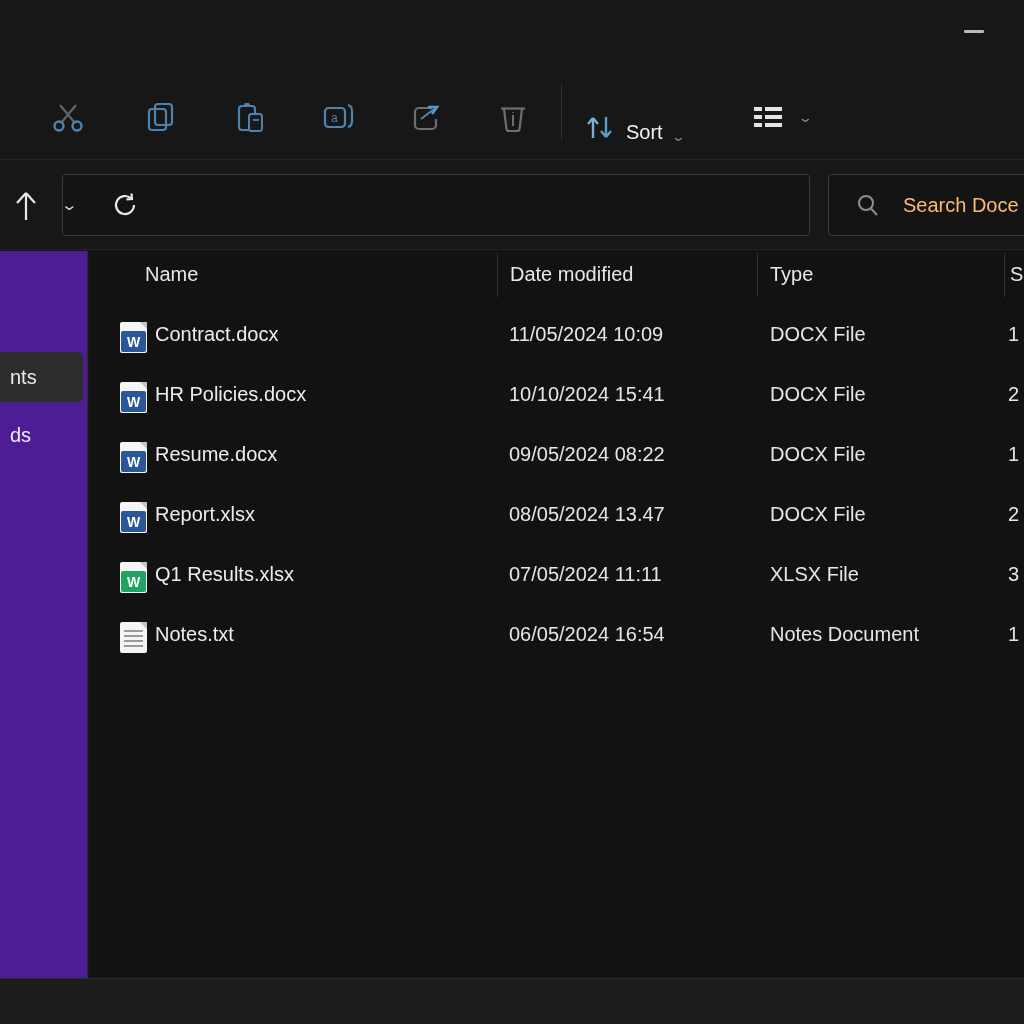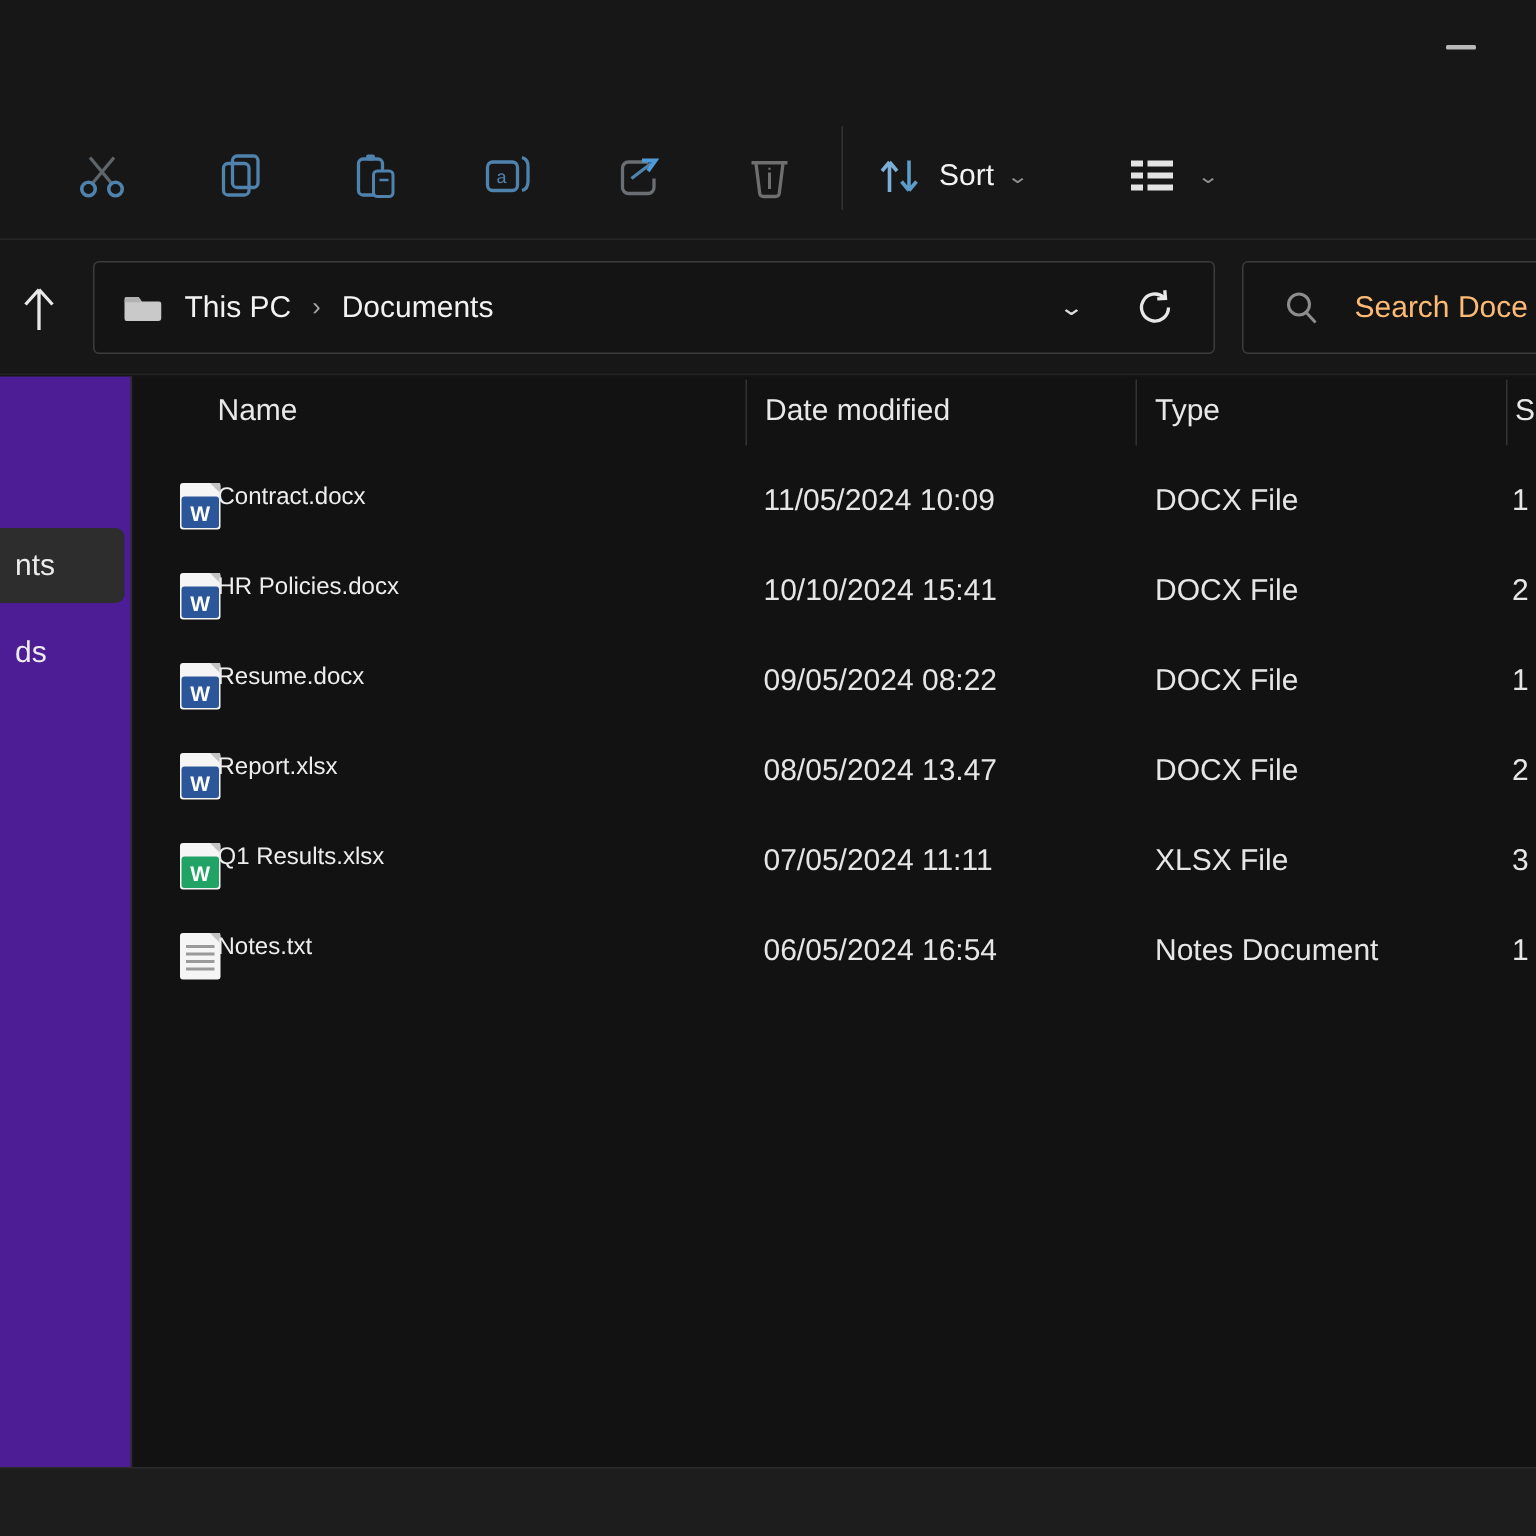--- a/index.html
+++ b/index.html
@@ -9,21 +9,21 @@
 
   
   .titlebar { position:absolute; left:0; top:0; width:1024px; height:74px; }
   .min-btn { position:absolute; left:955px; top:18px; width:38px; height:26px; display:flex; align-items:center; justify-content:center; cursor:default; }
   .min-bar { width:20px; height:3px; background:#b9b9b9; border-radius:1px; }
 
   
   .toolbar { position:absolute; left:0; top:74px; width:1024px; height:86px; border-bottom:1px solid #262626; }
   .tool-btn { position:absolute; top:16px; width:52px; height:54px; display:flex; align-items:center; justify-content:center; border-radius:5px; }
   .tb-sep { position:absolute; left:561px; top:10px; width:1px; height:56px; background:#333; }
-  .sort-group { position:absolute; left:582px; top:16px; height:54px; display:flex; align-items:center; gap:10px; }
+  .sort-group { position:absolute; left:582px; top:16px; height:54px; display:flex; align-items:flex-end; gap:10px; }
   .sort-label { font-size:20px; color:#f2f2f2; }
   .chev { color:#8f8f8f; font-size:13px; transform:scaleX(1.4); display:inline-block; }
   .view-group { position:absolute; left:748px; top:16px; height:54px; display:flex; align-items:center; gap:12px; }
 
   
   .navrow { position:absolute; left:0; top:161px; width:1024px; height:89px; border-bottom:1px solid #222; }
   .up-btn { position:absolute; left:6px; top:22px; width:40px; height:46px; display:flex; align-items:center; justify-content:center; }
   .addr-box { position:absolute; left:62px; top:13px; width:748px; height:62px; background:#141414; border:1px solid #3c3c3c; border-radius:4px; display:flex; align-items:center; }
   .addr-left { display:flex; align-items:center; gap:14px; padding-left:18px; flex:1; }
   .crumb { font-size:20px; color:#f2f2f2; }
@@ -39,21 +39,21 @@
   .side-item.sel { background:#2d2d2d; }
   .main { position:absolute; left:89px; top:0; width:935px; height:727px; background:#121212; }
 
   .cols { position:absolute; left:0; top:0; width:935px; height:52px; }
   .col-h { position:absolute; top:12px; font-size:20px; color:#e8e8e8; }
   .col-sep { position:absolute; top:2px; width:1px; height:44px; background:#333; }
 
   .rows { position:absolute; left:0; top:56px; width:935px; }
   .frow { position:relative; width:935px; height:60px; }
   .ficon { position:absolute; left:31px; top:15px; width:27px; height:31px; }
-  .fname { position:absolute; left:56px; top:16px; font-size:16px; color:#ededed; white-space:nowrap; }
+  .fname { position:absolute; left:66px; top:16px; font-size:20px; color:#ededed; white-space:nowrap; }
   .fdate { position:absolute; left:420px; top:16px; font-size:20px; color:#e6e6e6; white-space:nowrap; }
   .ftype { position:absolute; left:681px; top:16px; font-size:20px; color:#e6e6e6; white-space:nowrap; }
   .fsize { position:absolute; left:919px; top:16px; font-size:20px; color:#e6e6e6; white-space:nowrap; }
 
   
   .page { position:absolute; inset:0; background:#f5f5f5; border-radius:2px; }
   .fold { position:absolute; right:0; top:0; width:7px; height:7px; background:#c4c4c4; clip-path:polygon(0 0,100% 100%,100% 0); }
   .badge { position:absolute; left:1px; bottom:1px; right:1px; height:21px; border-radius:2px; display:flex; align-items:center; justify-content:center; font-size:14px; font-weight:bold; color:#fff; }
   .tline { position:absolute; left:4px; right:4px; height:2px; background:#9a9a9a; }
 
@@ -142,29 +142,20 @@
   </div>
 
   <div class="navrow">
     <div class="up-btn">
       <svg width="34" height="38" viewBox="0 0 34 38">
         <path d="M17 33 V6 M17 6 l-9 10 M17 6 l9 10" fill="none" stroke="#e8e8e8" stroke-width="2.2"></path>
       </svg>
     </div>
 
     <div class="addr-box">
-      <div class="addr-left">
-        <svg width="28" height="24" viewBox="0 0 28 24">
-          <path d="M3 5 h8 l2.5 3 H25 a1.5 1.5 0 0 1 1.5 1.5 V19 a2 2 0 0 1 -2 2 H3.5 A1.5 1.5 0 0 1 2 19.5 V6.5 A1.5 1.5 0 0 1 3 5 z" fill="#c9c9c9"></path>
-          <path d="M2 8.5 h12 l-2.5 -3.5 H3 z" fill="#b1b1b1"></path>
-        </svg>
-        <span class="crumb">This PC</span>
-        <span class="crumb-sep">›</span>
-        <span class="crumb">Documents</span>
-      </div>
       <div class="addr-right">
         <span class="chev" style="color:#dcdcdc; font-size:15px;">⌄</span>
         <svg width="30" height="32" viewBox="0 0 30 32">
           <path d="M24 16 a9 9 0 1 1 -3 -6.7" fill="none" stroke="#e8e8e8" stroke-width="2.2"></path>
           <path d="M21.5 4.5 l0.5 5.5 -5.5 0.3" fill="none" stroke="#e8e8e8" stroke-width="2.2"></path>
         </svg>
       </div>
     </div>
 
     <div class="search-box">

